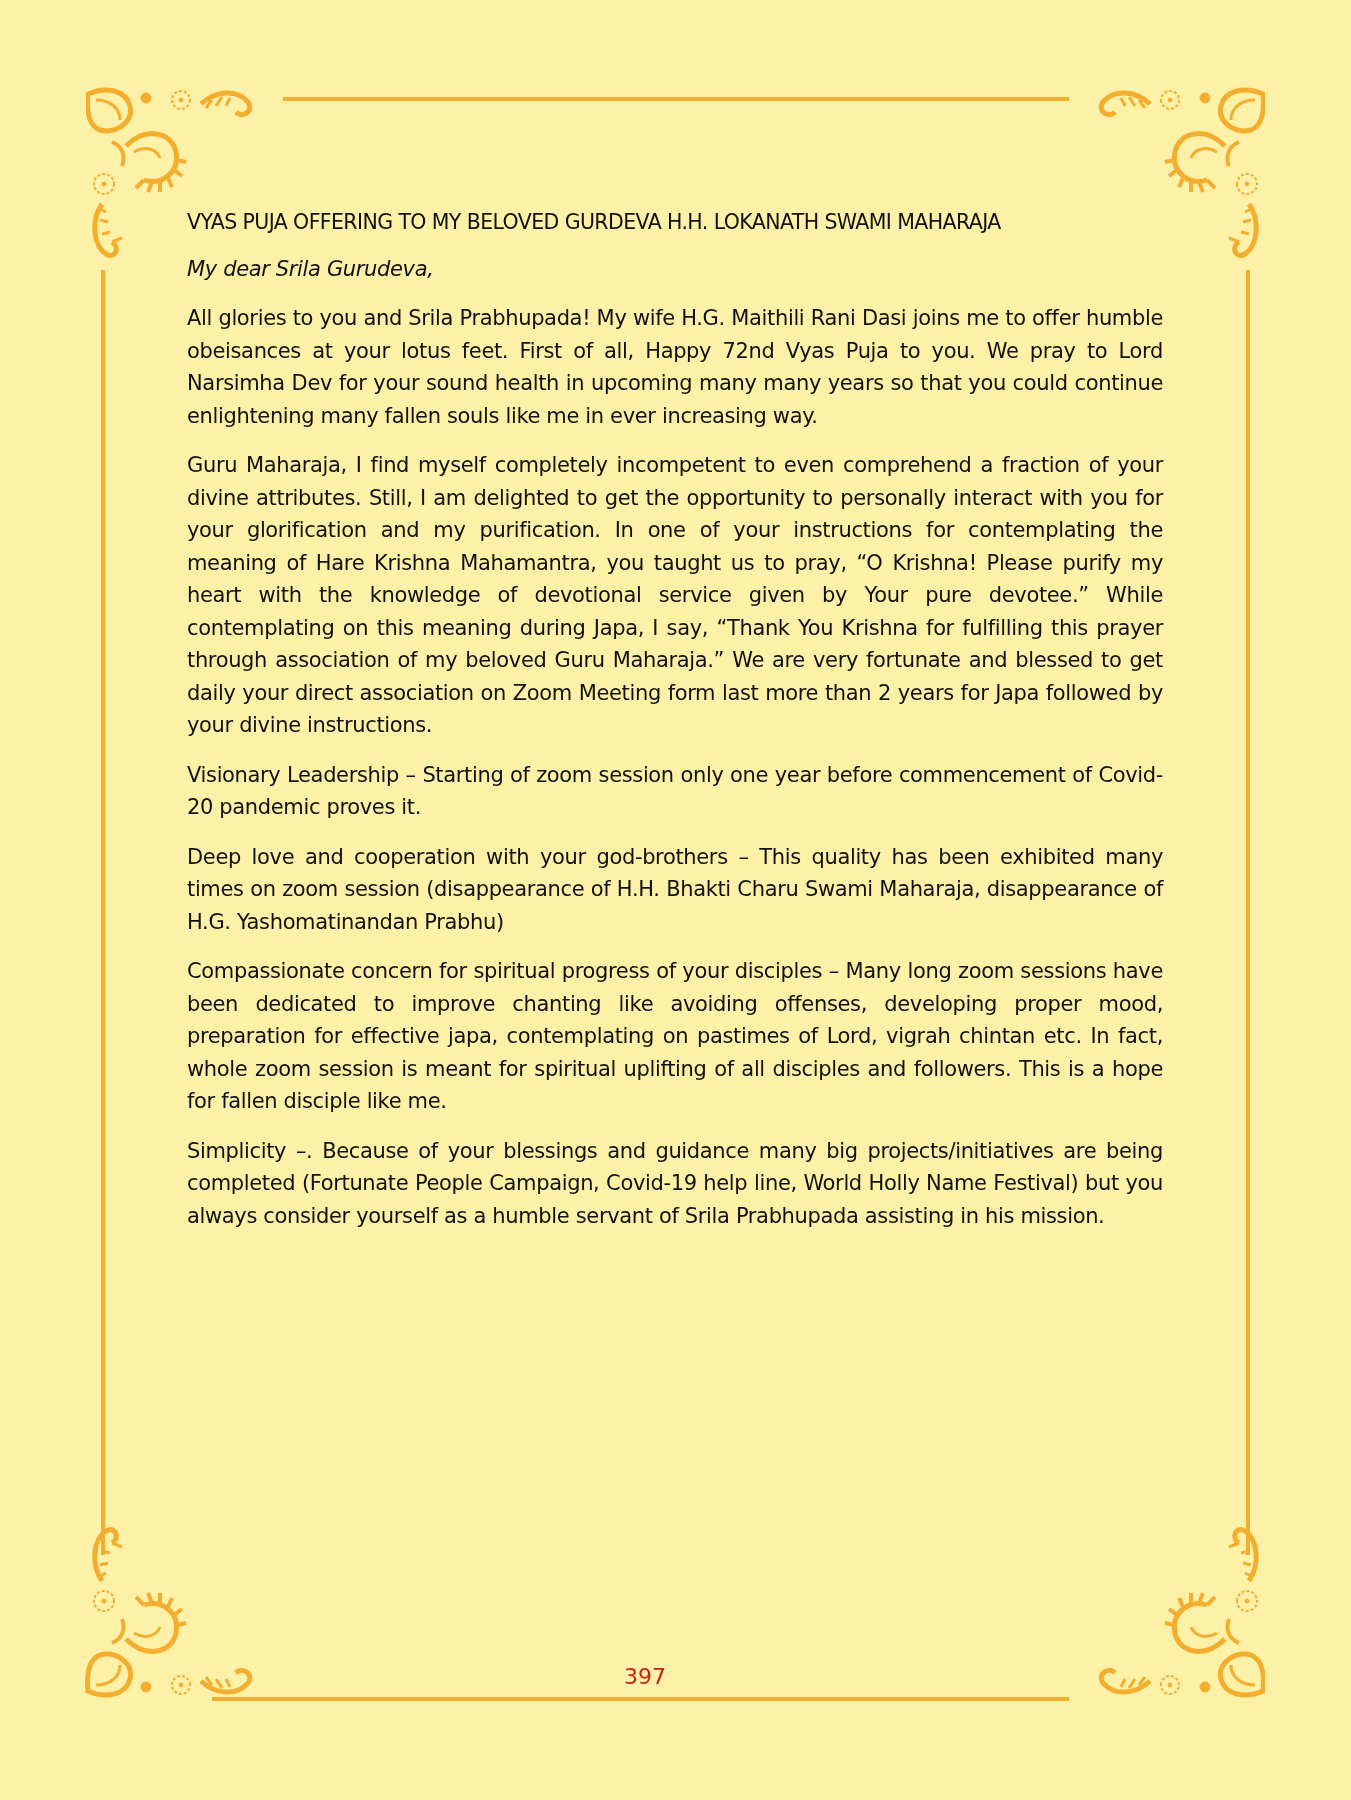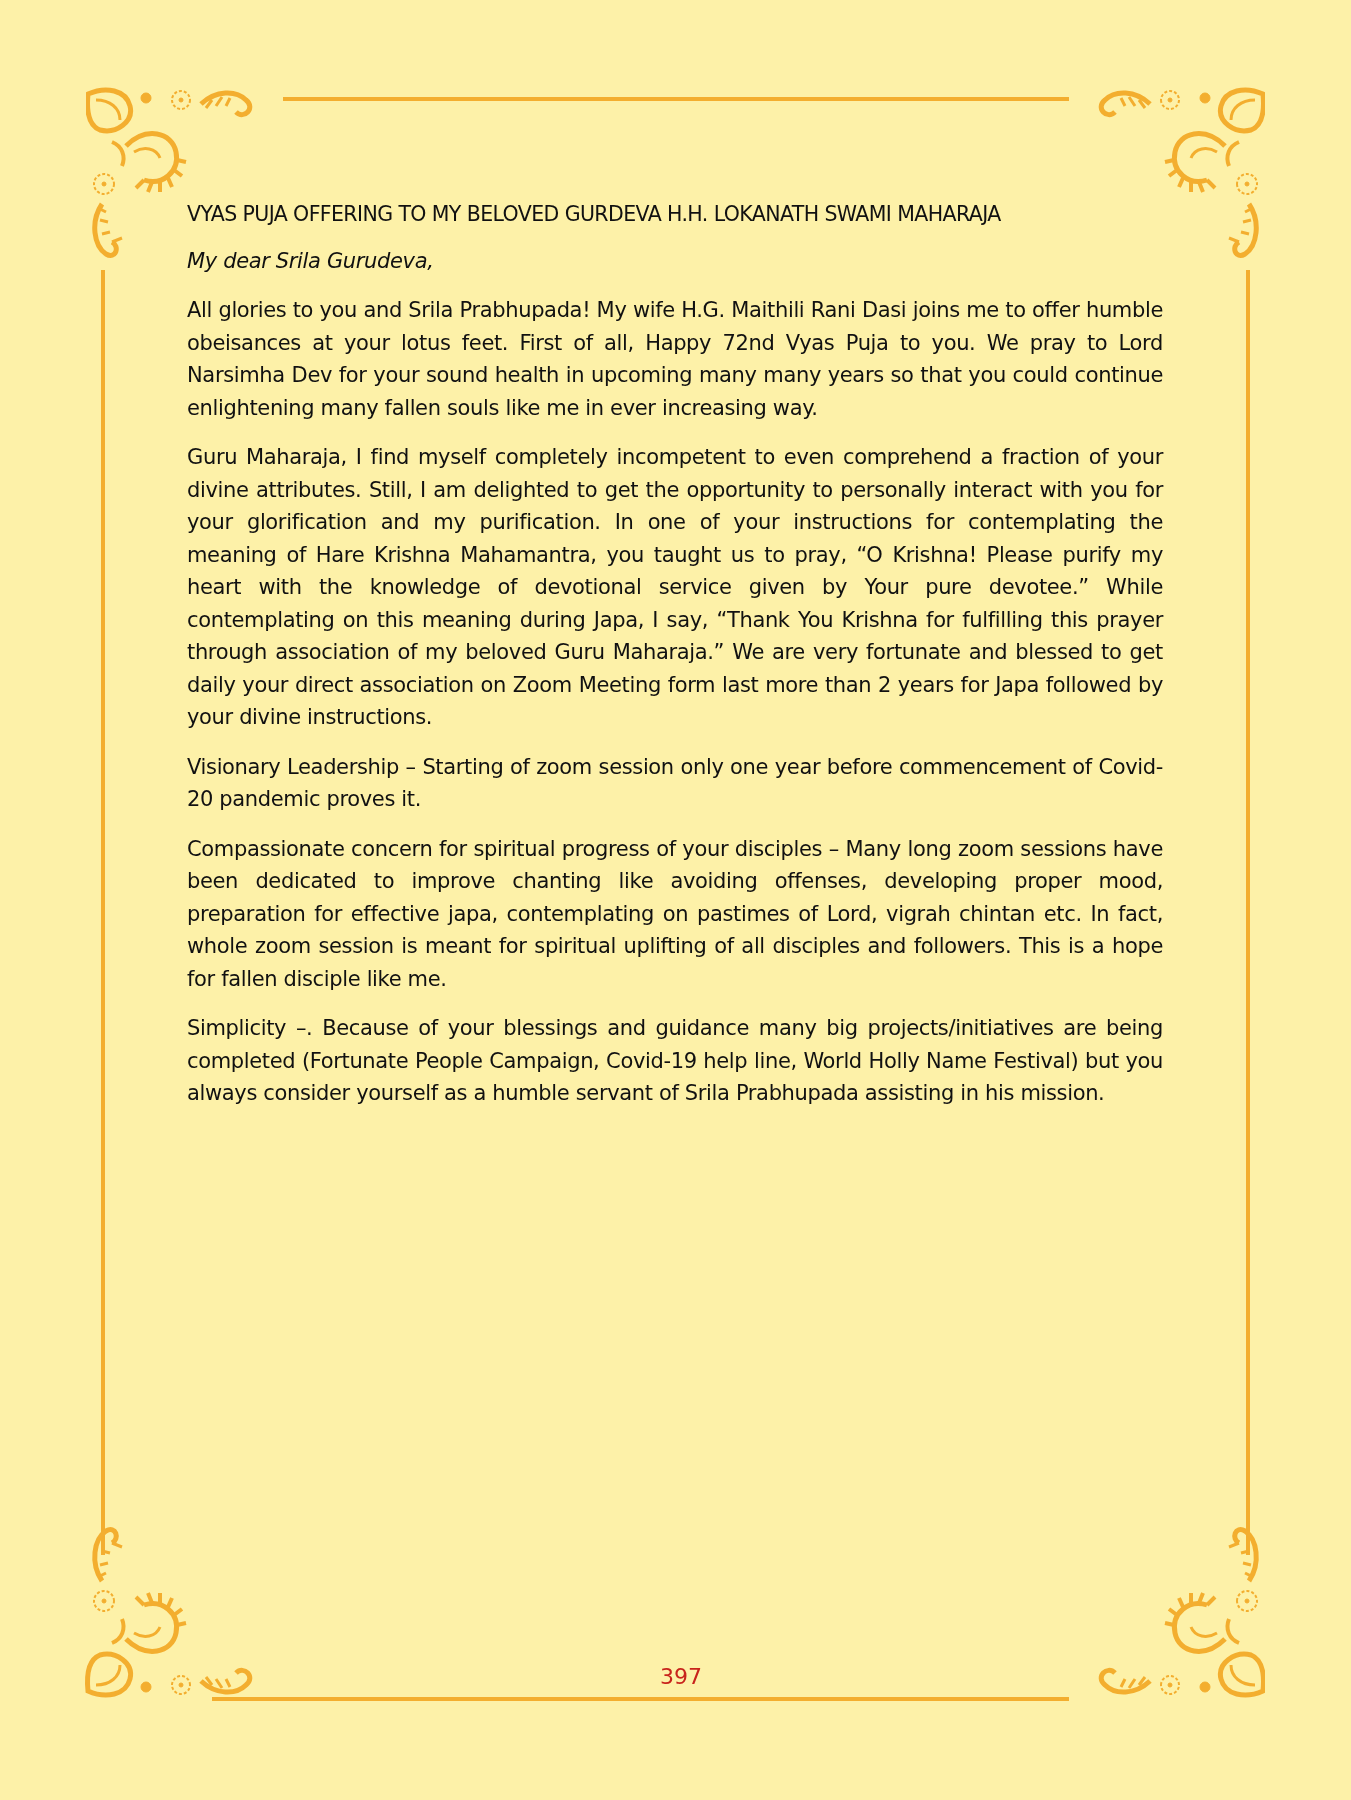--- a/index.html
+++ b/index.html
@@ -22,26 +22,26 @@
   .corner.tl { left: 86px; top: 86px; }
   .corner.tr { left: 1065px; top: 86px; transform: scaleX(-1); }
   .corner.bl { left: 64px; top: 1515px; transform: scaleY(-1); }
   .corner.br { left: 1065px; top: 1515px; transform: scale(-1,-1); }
 
   .content {
     position: absolute; left: 187px; top: 198px; width: 976px;
     font-size: 21px; line-height: 32.5px;
     letter-spacing: -0.35px;
   }
-  .content p { margin: 0 0 17px 0; text-align: justify; }
+  .content p { margin: 8px 0 17px 0; text-align: justify; }
   .content p.title { margin-bottom: 14px; text-align: left; font-size: 20.5px; letter-spacing: -0.6px; }
   .content p.salutation { text-align: left; margin-bottom: 17px; font-style: italic; }
   .page-number {
     position: absolute; left: 0; width: 1290px; top: 1664px;
-    text-align: center; color: #C8231B; font-size: 22px; margin-left: 36px;
+    text-align: center; color: #C8231B; font-size: 22px;
   }
 </style>
 </head>
 <body>
 
 <div class="page">
 
   <div class="line top"></div>
   <div class="line bottom"></div>
   <div class="line left"></div>
@@ -131,18 +131,19 @@
       </g>
     </svg>
   </div>
 
   <div class="content">
     <p class="title">VYAS PUJA OFFERING TO MY BELOVED GURDEVA H.H. LOKANATH SWAMI MAHARAJA</p>
     <p class="salutation">My dear Srila Gurudeva,</p>
     <p>All glories to you and Srila Prabhupada! My wife H.G. Maithili Rani Dasi joins me to offer humble obeisances at your lotus feet. First of all, Happy 72nd Vyas Puja to you. We pray to Lord Narsimha Dev for your sound health in upcoming many many years so that you could continue enlightening many fallen souls like me in ever increasing way.</p>
     <p>Guru Maharaja, I find myself completely incompetent to even comprehend a fraction of your divine attributes. Still, I am delighted to get the opportunity to personally interact with you for your glorification and my purification. In one of your instructions for contemplating the meaning of Hare Krishna Mahamantra, you taught us to pray, “O Krishna! Please purify my heart with the knowledge of devotional service given by Your pure devotee.” While contemplating on this meaning during Japa, I say, “Thank You Krishna for fulfilling this prayer through association of my beloved Guru Maharaja.” We are very fortunate and blessed to get daily your direct association on Zoom Meeting form last more than 2 years for Japa followed by your divine instructions.</p>
     <p>Visionary Leadership – Starting of zoom session only one year before commencement of Covid-20 pandemic proves it.</p>
+    <p>Deep love and cooperation with your god-brothers – This quality has been exhibited many times on zoom session (disappearance of H.H. Bhakti Charu Swami Maharaja, disappearance of H.G. Yashomatinandan Prabhu)</p>
     <p>Compassionate concern for spiritual progress of your disciples – Many long zoom sessions have been dedicated to improve chanting like avoiding offenses, developing proper mood, preparation for effective japa, contemplating on pastimes of Lord, vigrah chintan etc. In fact, whole zoom session is meant for spiritual uplifting of all disciples and followers. This is a hope for fallen disciple like me.</p>
     <p>Simplicity –. Because of your blessings and guidance many big projects/initiatives are being completed (Fortunate People Campaign, Covid-19 help line, World Holly Name Festival) but you always consider yourself as a humble servant of Srila Prabhupada assisting in his mission.</p>
   </div>
 
   <div class="page-number">397</div>
 </div>
 
 </body></html>

